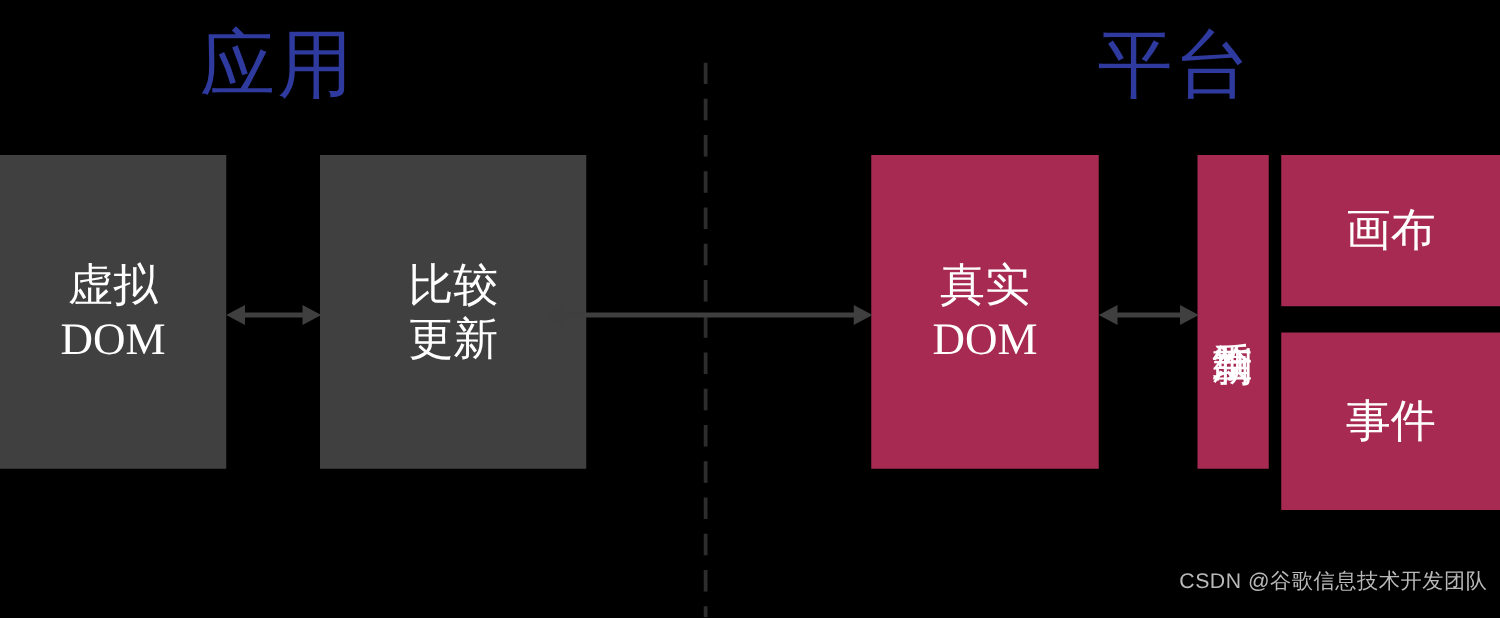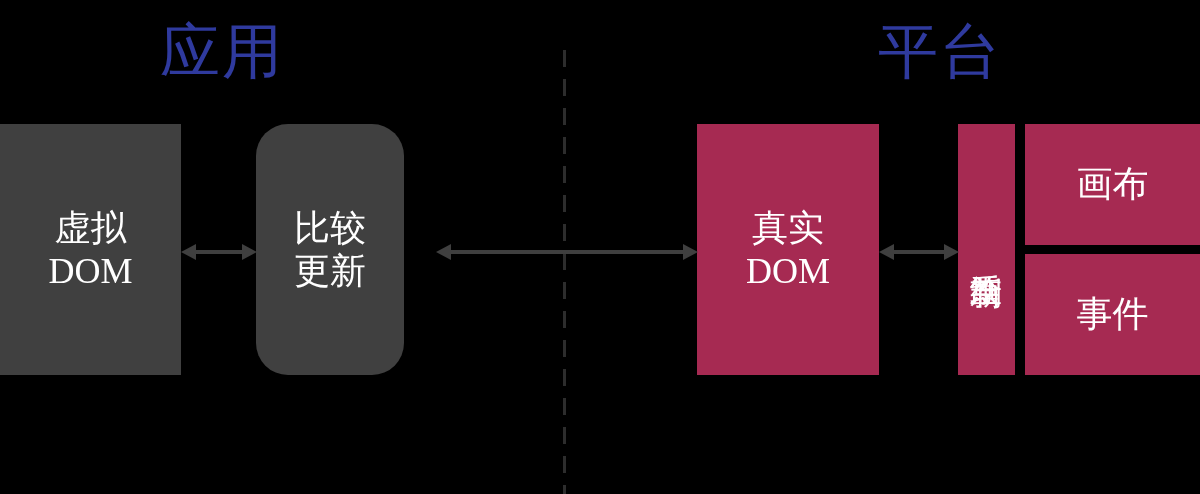--- a/index.html
+++ b/index.html
@@ -69,25 +69,25 @@
   
   .box.vertical .box-label {
     writing-mode: vertical-rl;
     text-orientation: upright;
     letter-spacing: 1px;
     line-height: 1;
     font-size: 32px;
   }
 
   #box-virtual-dom  { left: 0px;    top: 124px; width: 181px; height: 251px; }
-  #box-diff-update  { left: 256px;  top: 124px; width: 148px; height: 251px; border-radius: 32px; }
+  #box-diff-update  { left: 256px;  top: 124px; width: 213px; height: 251px; }
   #box-real-dom     { left: 697px;  top: 124px; width: 182px; height: 251px; justify-content: center; }
   #box-repaint      { left: 958px;  top: 124px; width: 57px;  height: 251px; font-size: 32px; }
   #box-canvas       { left: 1025px; top: 124px; width: 175px; height: 121px; }
-  #box-event        { left: 1025px; top: 254px; width: 175px; height: 121px; }
+  #box-event        { left: 1025px; top: 266px; width: 175px; height: 142px; }
 
   
   .arrow {
     position: absolute;
     height: 26px;
     display: flex;
     align-items: center;
     pointer-events: none;
   }
   .arrow svg { display: block; width: 100%; height: 26px; }
@@ -165,14 +165,15 @@
   </div>
 
   <div class="arrow" id="arrow-real-to-repaint">
     <svg viewBox="0 0 80 26" preserveAspectRatio="none" aria-hidden="true">
       <line x1="13" y1="13" x2="67" y2="13" stroke="#3f3f3f" stroke-width="4"></line>
       <polygon points="0,13 15,5 15,21" fill="#3f3f3f"></polygon>
       <polygon points="80,13 65,5 65,21" fill="#3f3f3f"></polygon>
     </svg>
   </div>
 
+  <div id="watermark">CSDN @谷歌信息技术开发团队</div>
 
 </div>
 
 </body></html>

